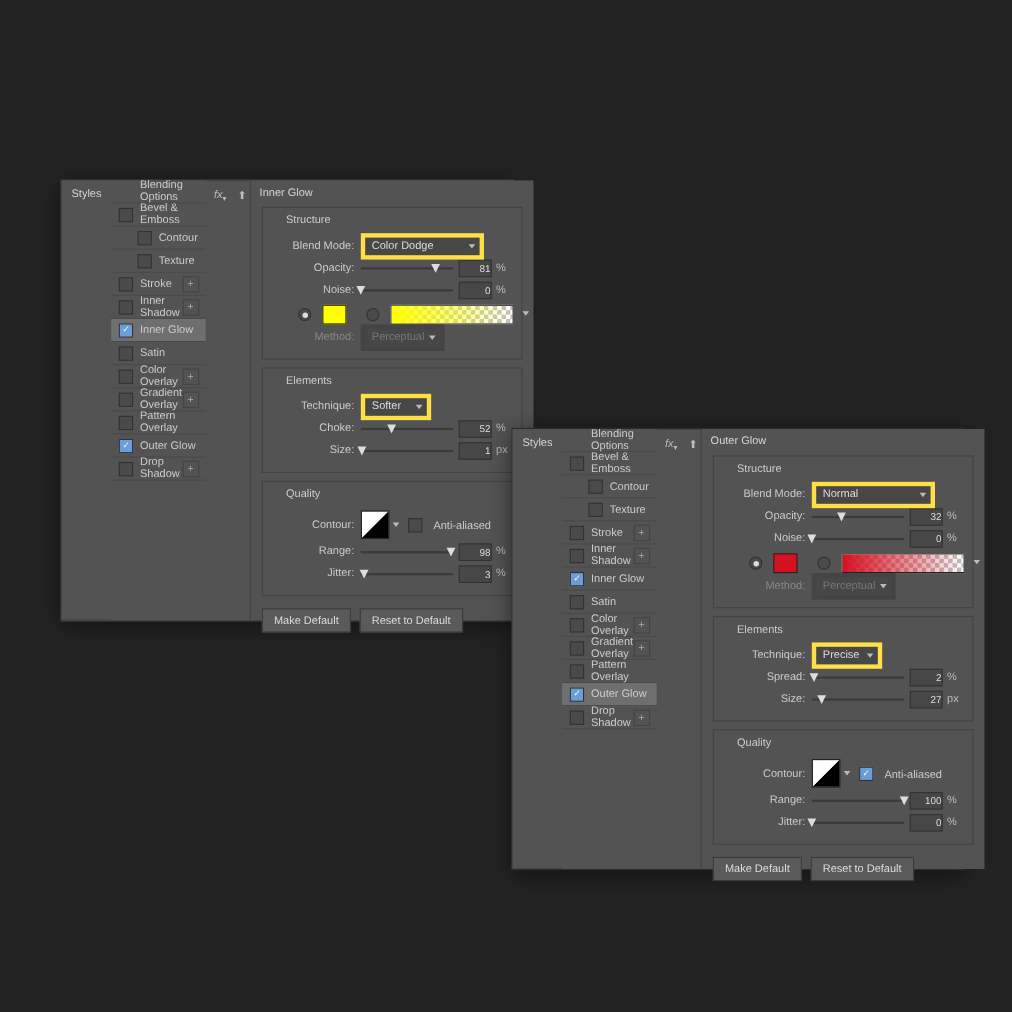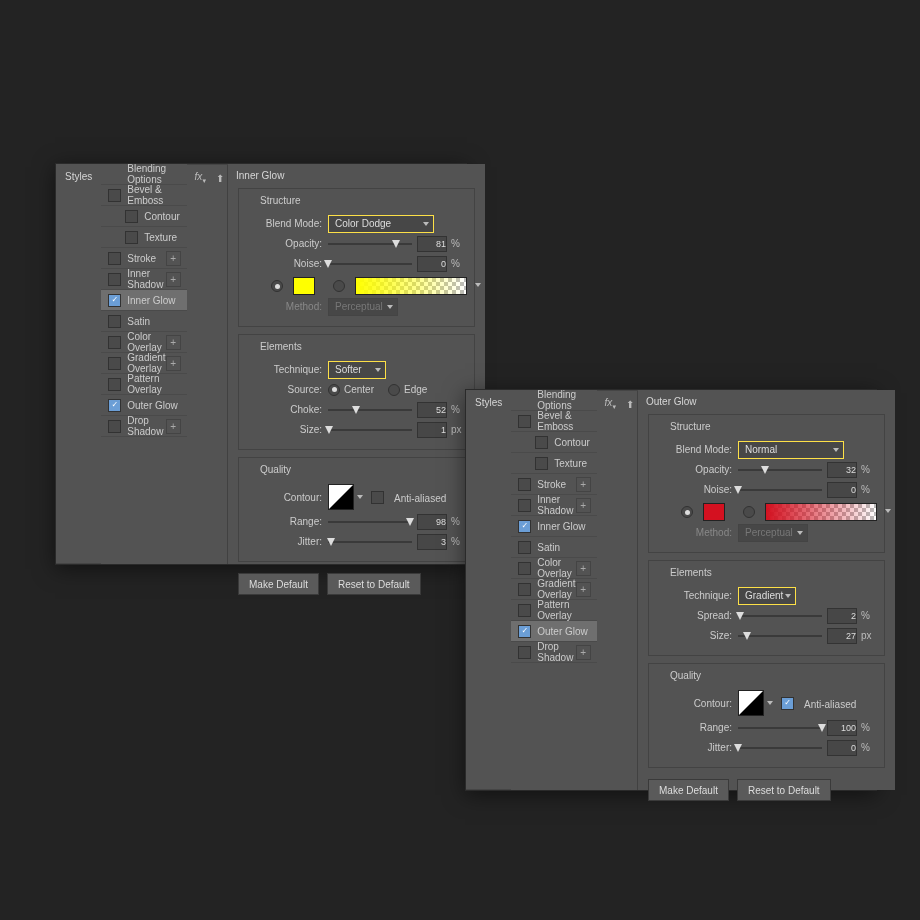--- a/index.html
+++ b/index.html
@@ -20,21 +20,21 @@
   .chk.on{background:#6b9ed6}
   .chk.on::after{content:"✓";color:#fff;font-size:8px;line-height:1}
   .spacer-chk{width:13px;margin-right:6px;flex-shrink:0}
   .row-label{flex:1;color:#ccc}
   .plus{width:13px;height:13px;display:flex;align-items:center;justify-content:center;color:#aaa;border:1px solid #444;font-size:10px}
   .side-footer{height:26px;border-top:1px solid #454545;display:flex;align-items:center;padding:0 8px;gap:10px;color:#bbb}
   .side-footer .sp{flex:1}
   .ico{display:inline-block}
   .ctrl-row{display:flex;align-items:center;margin:3px 0;height:17px}
   .ctrl-lbl{width:65px;text-align:right;padding-right:6px;color:#ccc}
-  .dropdown{height:16px;background:#474747;border:1px solid #fde047;display:flex;align-items:center;padding:0 14px 0 6px;color:#ddd;position:relative}
+  .dropdown{height:16px;background:#474747;border:4px solid #fde047;display:flex;align-items:center;padding:0 14px 0 6px;color:#ddd;position:relative}
   .dropdown::after{content:"";position:absolute;right:4px;top:6px;border-left:3px solid transparent;border-right:3px solid transparent;border-top:4px solid #bbb}
   .dropdown.wide{width:84px}
   .dropdown.med{width:48px}
   .dropdown.sm{width:36px}
   .dropdown.disabled{color:#777;border-color:#444}
   .slider{flex:1;height:14px;position:relative;margin:0 5px 0 0;min-width:60px}
   .slider .track{position:absolute;left:0;right:0;top:6px;height:2px;background:#3a3a3a}
   .slider .thumb{position:absolute;top:3px;width:0;height:0;border-left:4px solid transparent;border-right:4px solid transparent;border-top:8px solid #ddd;transform:translateX(-4px)}
   .numbox{width:28px;height:14px;background:#474747;border:1px solid #333;color:#ddd;text-align:right;line-height:14px;font-size:9px}
   .unit{width:16px;text-align:left;padding-left:4px;color:#bbb}
@@ -167,28 +167,20 @@
       </div>
     </div>
 
     <div class="fieldset">
       <div class="fs-title">Elements</div>
       <div class="ctrl-row">
         <div class="ctrl-lbl">Technique:</div>
         <div class="dropdown sm">Softer</div>
       </div>
       <div class="ctrl-row">
-        <div class="ctrl-lbl">Source:</div>
-        <span class="radio on"></span>
-          <span>Center</span>
-        <span style="width:14px"></span>
-        <span class="radio"></span>
-          <span>Edge</span>
-      </div>
-      <div class="ctrl-row">
         <div class="ctrl-lbl">Choke:</div>
         <div class="slider">
             <div class="track"></div>
             <div class="thumb" style="left:33%"></div>
           </div>
         <div class="numbox">52</div>
         <div class="unit">%</div>
       </div>
       <div class="ctrl-row">
         <div class="ctrl-lbl">Size:</div>
@@ -349,21 +341,21 @@
       <div class="ctrl-row">
         <div class="ctrl-lbl" style="color:#888">Method:</div>
         <div class="dropdown med disabled">Perceptual</div>
       </div>
     </div>
 
     <div class="fieldset">
       <div class="fs-title">Elements</div>
       <div class="ctrl-row">
         <div class="ctrl-lbl">Technique:</div>
-        <div class="dropdown sm">Gradient</div>
+        <div class="dropdown sm">Precise</div>
       </div>
       <div class="ctrl-row">
         <div class="ctrl-lbl">Spread:</div>
         <div class="slider">
             <div class="track"></div>
             <div class="thumb" style="left:2%"></div>
           </div>
         <div class="numbox">2</div>
         <div class="unit">%</div>
       </div>

